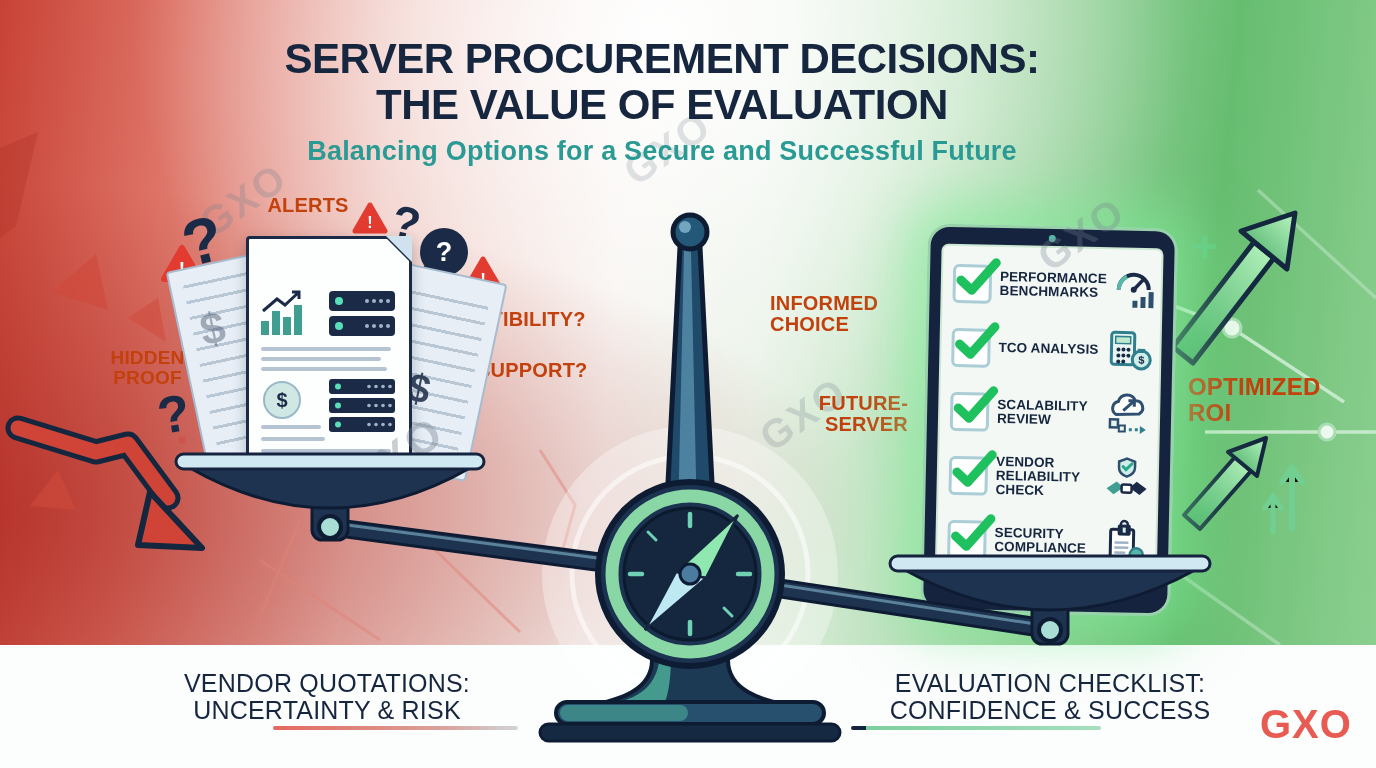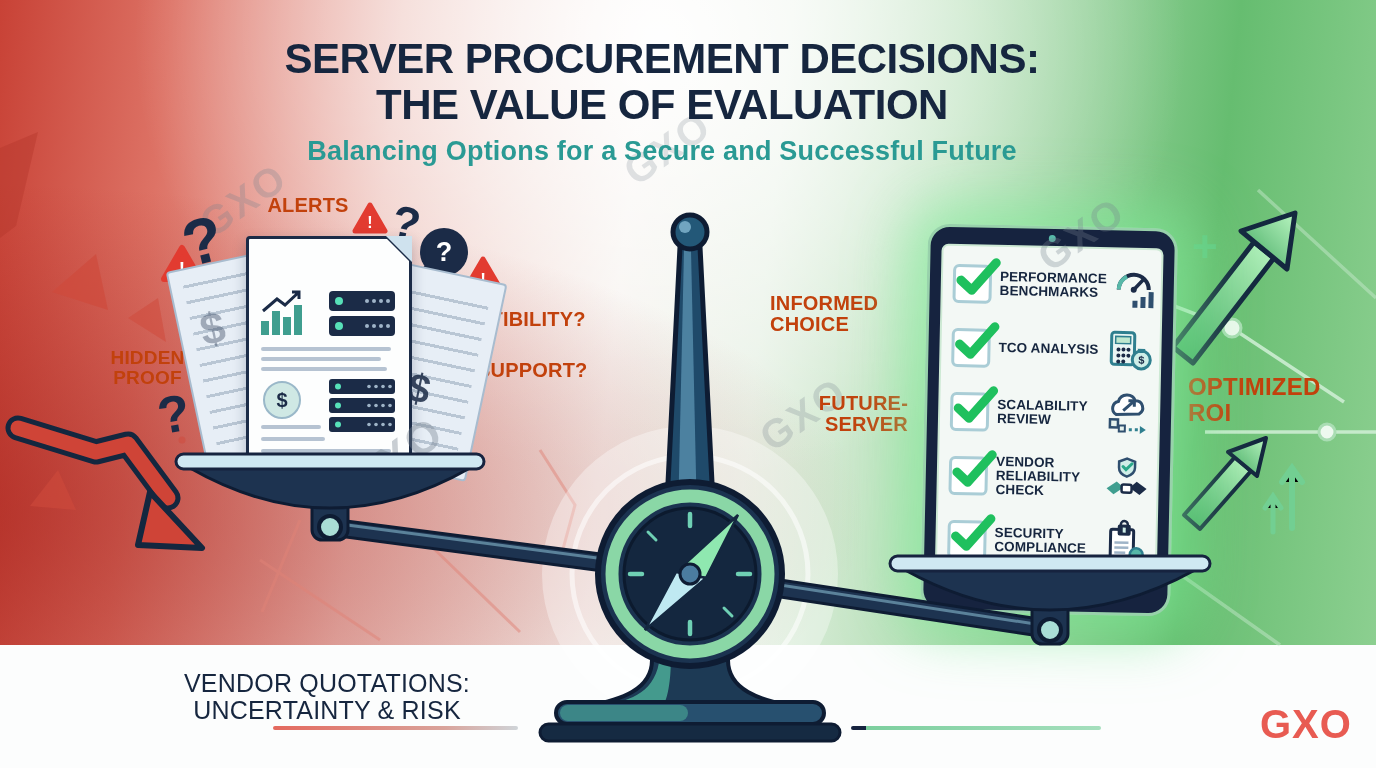--- a/index.html
+++ b/index.html
@@ -398,16 +398,20 @@
       <circle cx="690" cy="574" r="10" fill="#4b7ca0" stroke="#0e1c33" stroke-width="3"></circle>
     </g>
   </svg>
 
   <div class="abs caption" style="left:157px;top:670px;width:340px;z-index:8;">
     <div>VENDOR QUOTATIONS:</div>
     <div>UNCERTAINTY &amp; RISK</div>
   </div>
   <div class="abs underline" style="left:273px;top:726px;width:245px;z-index:8;background:linear-gradient(90deg,#e4695e,#d9a39b 70%,#cfd4d8);"></div>
 
+  <div class="abs caption" style="left:880px;top:670px;width:340px;z-index:8;">
+    <div>EVALUATION CHECKLIST:</div>
+    <div>CONFIDENCE &amp; SUCCESS</div>
+  </div>
   <div class="abs underline" style="left:851px;top:726px;width:250px;z-index:8;background:linear-gradient(90deg,#16233f 0 15px,#7ccf9e 15px,#a5dfbd);"></div>
 
   <div class="abs" id="logo">GXO</div>
 </div>
 
 </body></html>

